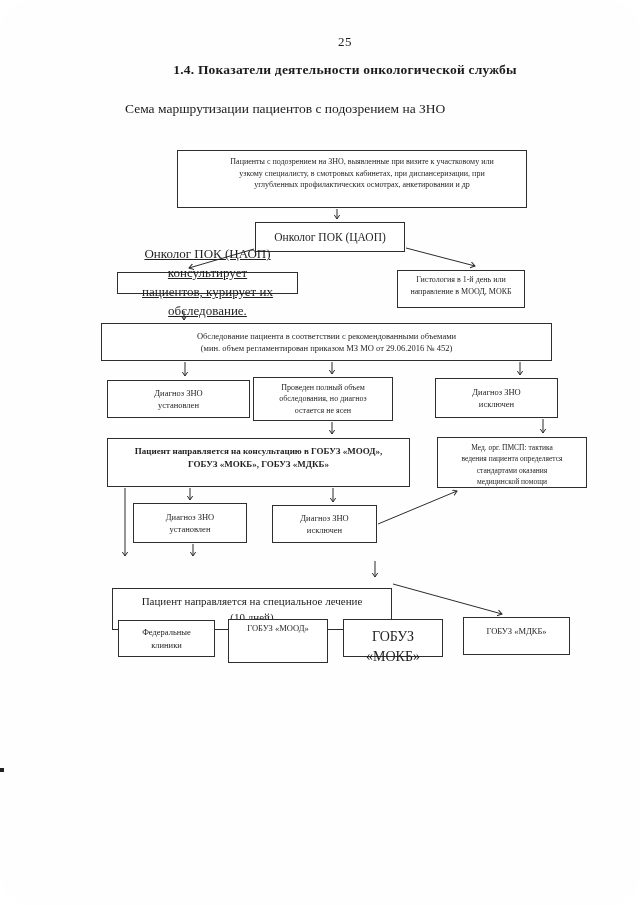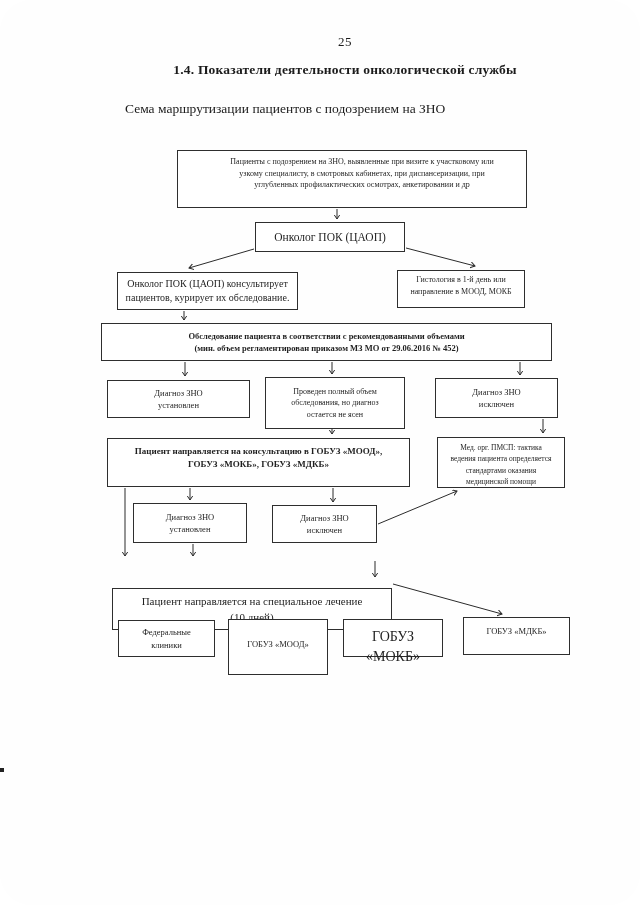--- a/index.html
+++ b/index.html
@@ -35,33 +35,33 @@
     text-align:center;
     white-space:pre-line;
     display:flex;
     justify-content:center;
     align-items:center;
     color:#1f1f1f;
   }
   .top-align{align-items:flex-start;}
   .n-suspicion{left:177px;top:150px;width:350px;height:58px;padding-top:5px;font-size:8px;padding-left:20px;}
   .n-oncologist{left:255px;top:222px;width:150px;height:30px;font-size:11.5px;white-space:nowrap;font-family:Liberation Serif, serif;}
-  .n-consult{left:117px;top:272px;width:181px;height:38px;font-size:10px;}
+  .n-consult{left:117px;top:272px;width:181px;height:22px;font-size:13px;text-decoration:underline;}
   .n-histology{left:397px;top:270px;width:128px;height:38px;padding-top:3px;font-size:8px;}
-  .n-examination{left:101px;top:323px;width:451px;height:38px;font-size:8.5px;font-weight:bold;}
+  .n-examination{left:101px;top:323px;width:451px;height:38px;font-size:8.5px;}
   .n-dx-est1{left:107px;top:380px;width:143px;height:38px;font-size:8.5px;}
-  .n-full-exam{left:265px;top:377px;width:140px;height:52px;font-size:8px;}
+  .n-full-exam{left:253px;top:377px;width:140px;height:44px;font-size:8px;}
   .n-dx-exc1{left:435px;top:378px;width:123px;height:40px;font-size:8.5px;}
   .n-consultation{left:107px;top:438px;width:303px;height:49px;padding-top:6px;font-size:9px;font-weight:bold;}
-  .n-pmsp{left:437px;top:437px;width:128px;height:51px;padding-top:4px;font-size:7.5px;line-height:1.5;}
+  .n-pmsp{left:437px;top:437px;width:150px;height:51px;padding-top:4px;font-size:7.5px;line-height:1.5;}
   .n-dx-est2{left:133px;top:503px;width:114px;height:40px;font-size:8.5px;}
   .n-dx-exc2{left:272px;top:505px;width:105px;height:38px;font-size:8.5px;}
   .n-treatment{left:112px;top:560px;width:280px;height:42px;padding-top:5px;font-size:11px;margin-top:28px;}
   .n-federal{left:118px;top:620px;width:97px;height:37px;font-size:8.5px;}
-  .n-mood{left:228px;top:619px;width:100px;height:56px;padding-top:18px;font-size:8.5px;text-align:right;}
+  .n-mood{left:228px;top:619px;width:100px;height:44px;padding-top:2px;font-size:8.5px;text-align:right;}
   .n-mokb{left:343px;top:619px;width:100px;height:38px;padding-top:7px;font-size:14px;}
   .n-mdkb{left:463px;top:617px;width:107px;height:38px;padding-top:7px;font-size:8.5px;}
   svg.arrows{position:absolute;left:0;top:0;pointer-events:none;}
   svg.arrows line{stroke:#2b2b2b;stroke-width:1;}
   .speck{position:absolute;left:0px;top:768px;width:4px;height:4px;background:#222;}
 </style>
 </head>
 <body>
 
 <div class="page">

